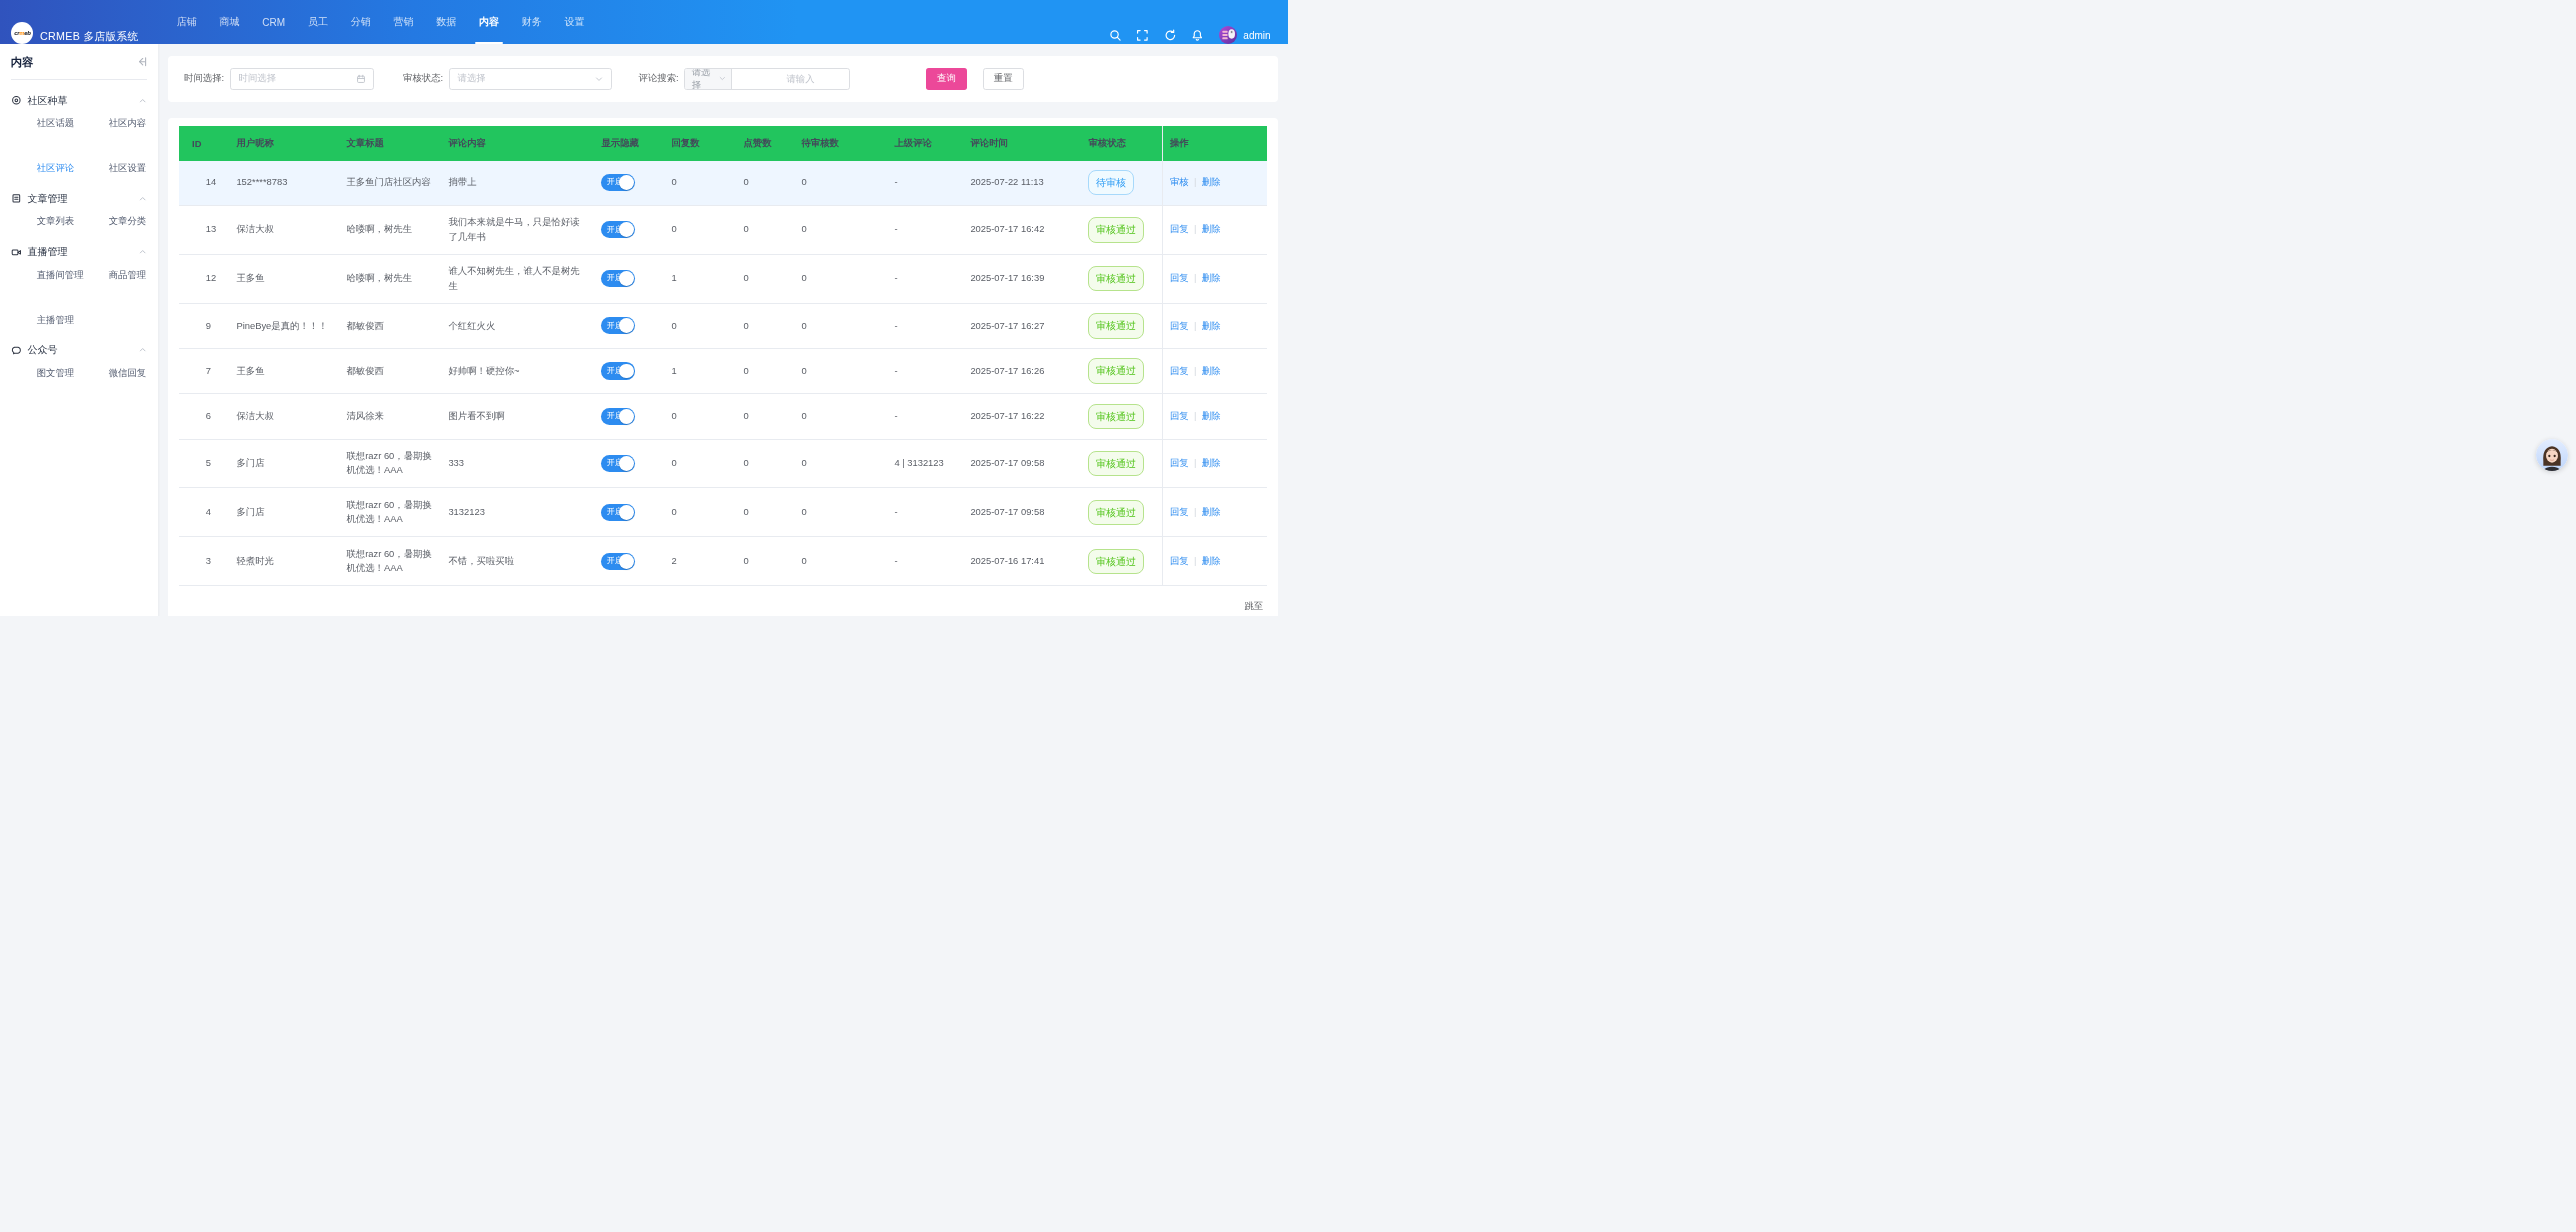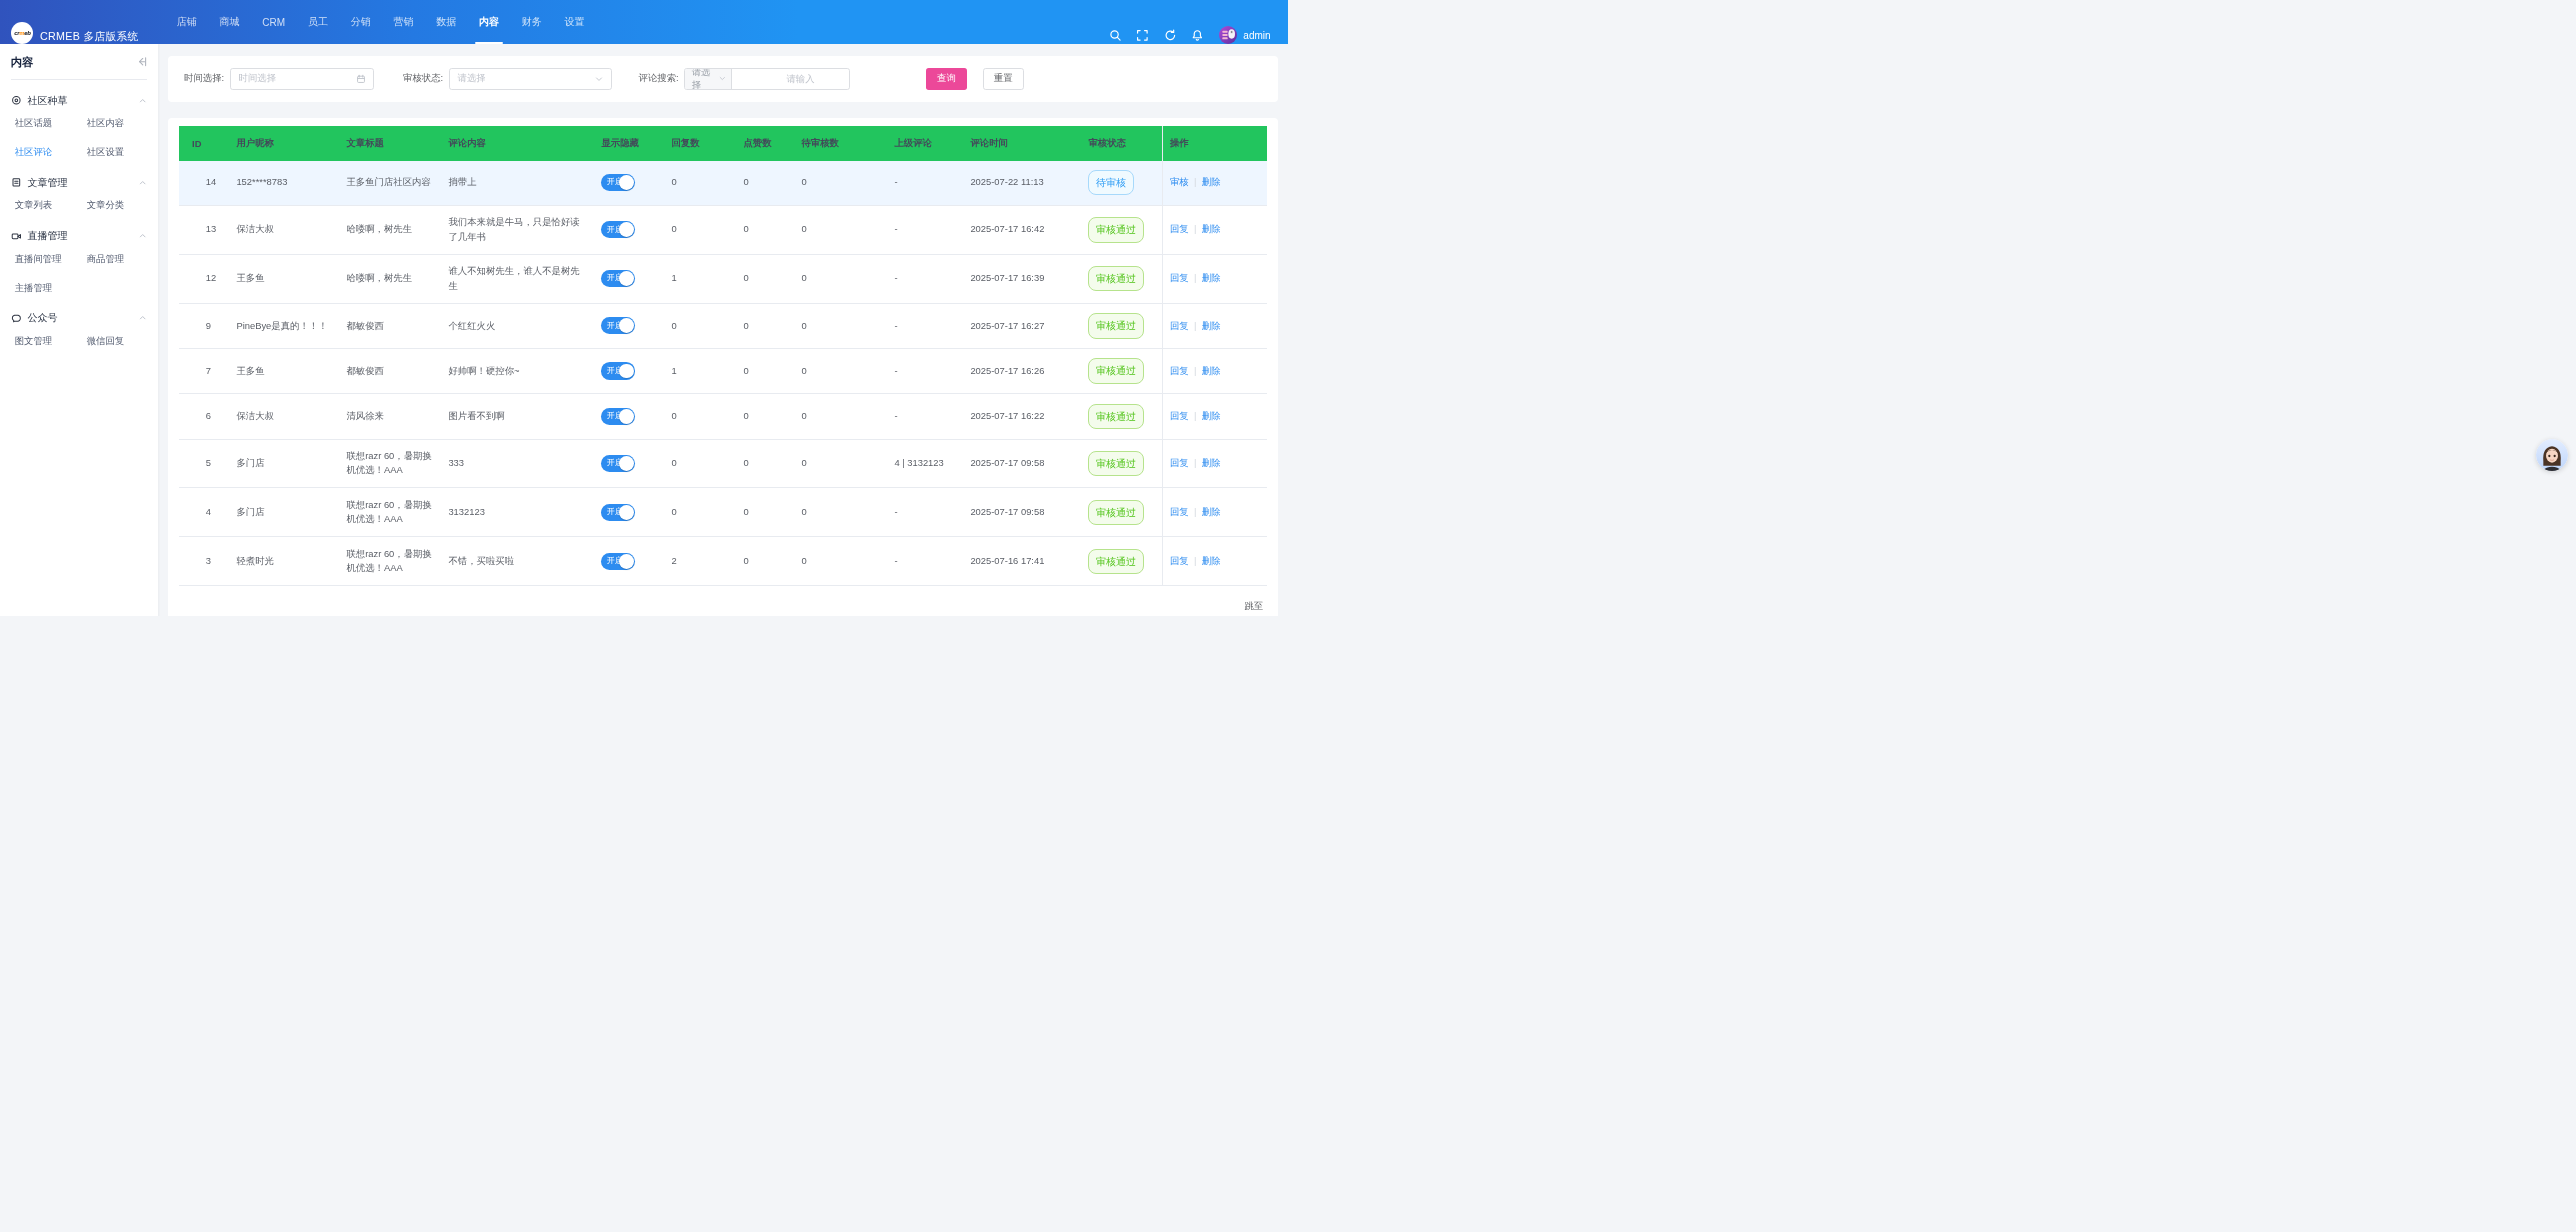--- a/index.html
+++ b/index.html
@@ -38,21 +38,21 @@
   .sb-head{ display:flex; align-items:center; justify-content:space-between; padding:10.7px 10.7px 9.4px 10.7px; }
   .sb-title{ font-size:11.4px; font-weight:bold; color:#17233d; }
   .sb-collapse{ width:11.4px;height:11.4px;color:#aeb3bc; cursor:pointer; }
   .sb-divider{ height:0.7px; background:#e8eaef; margin:0 10.7px; }
   .sb-menu{ padding:8px 10.7px 0 10.7px; }
   .sb-section{ margin-bottom:4px; }
   .sb-sec-head{ display:flex; align-items:center; height:25.5px; cursor:pointer; }
   .sb-sec-icon{ width:10.7px;height:10.7px;color:#2e3442; flex:none; }
   .sb-sec-label{ font-size:10px; color:#273041; margin-left:6px; flex:1; }
   .sb-sec-chev{ width:9.4px;height:9.4px;color:#b6bcc6; }
-  .sb-items{ display:grid; grid-template-columns:72px 1fr; margin-left:4px; padding:4px 0 6.7px 0; row-gap:16px; }
+  .sb-items{ display:grid; grid-template-columns:72px 1fr; margin-left:26px; padding:4px 0 6.7px 0; row-gap:32px; }
   .sb-item{ font-size:9.4px; color:#515a6e; cursor:pointer; white-space:nowrap; }
   .sb-item.active{ color:#2d8cf0; }
 
   
   .filter-card{ background:#fff; border-radius:4px; margin:12px 10px 0 10px; padding:12px 16px; display:flex; align-items:center; }
   .table-card{ background:#fff; border-radius:4px; margin:16px 10px 0 10px; padding:8px 10.7px 10.7px 10.7px; }
 
   
   .f-group{ display:flex; align-items:center; }
   .f-label{ font-size:9.4px; color:#606266; margin-right:5.4px; white-space:nowrap; }

